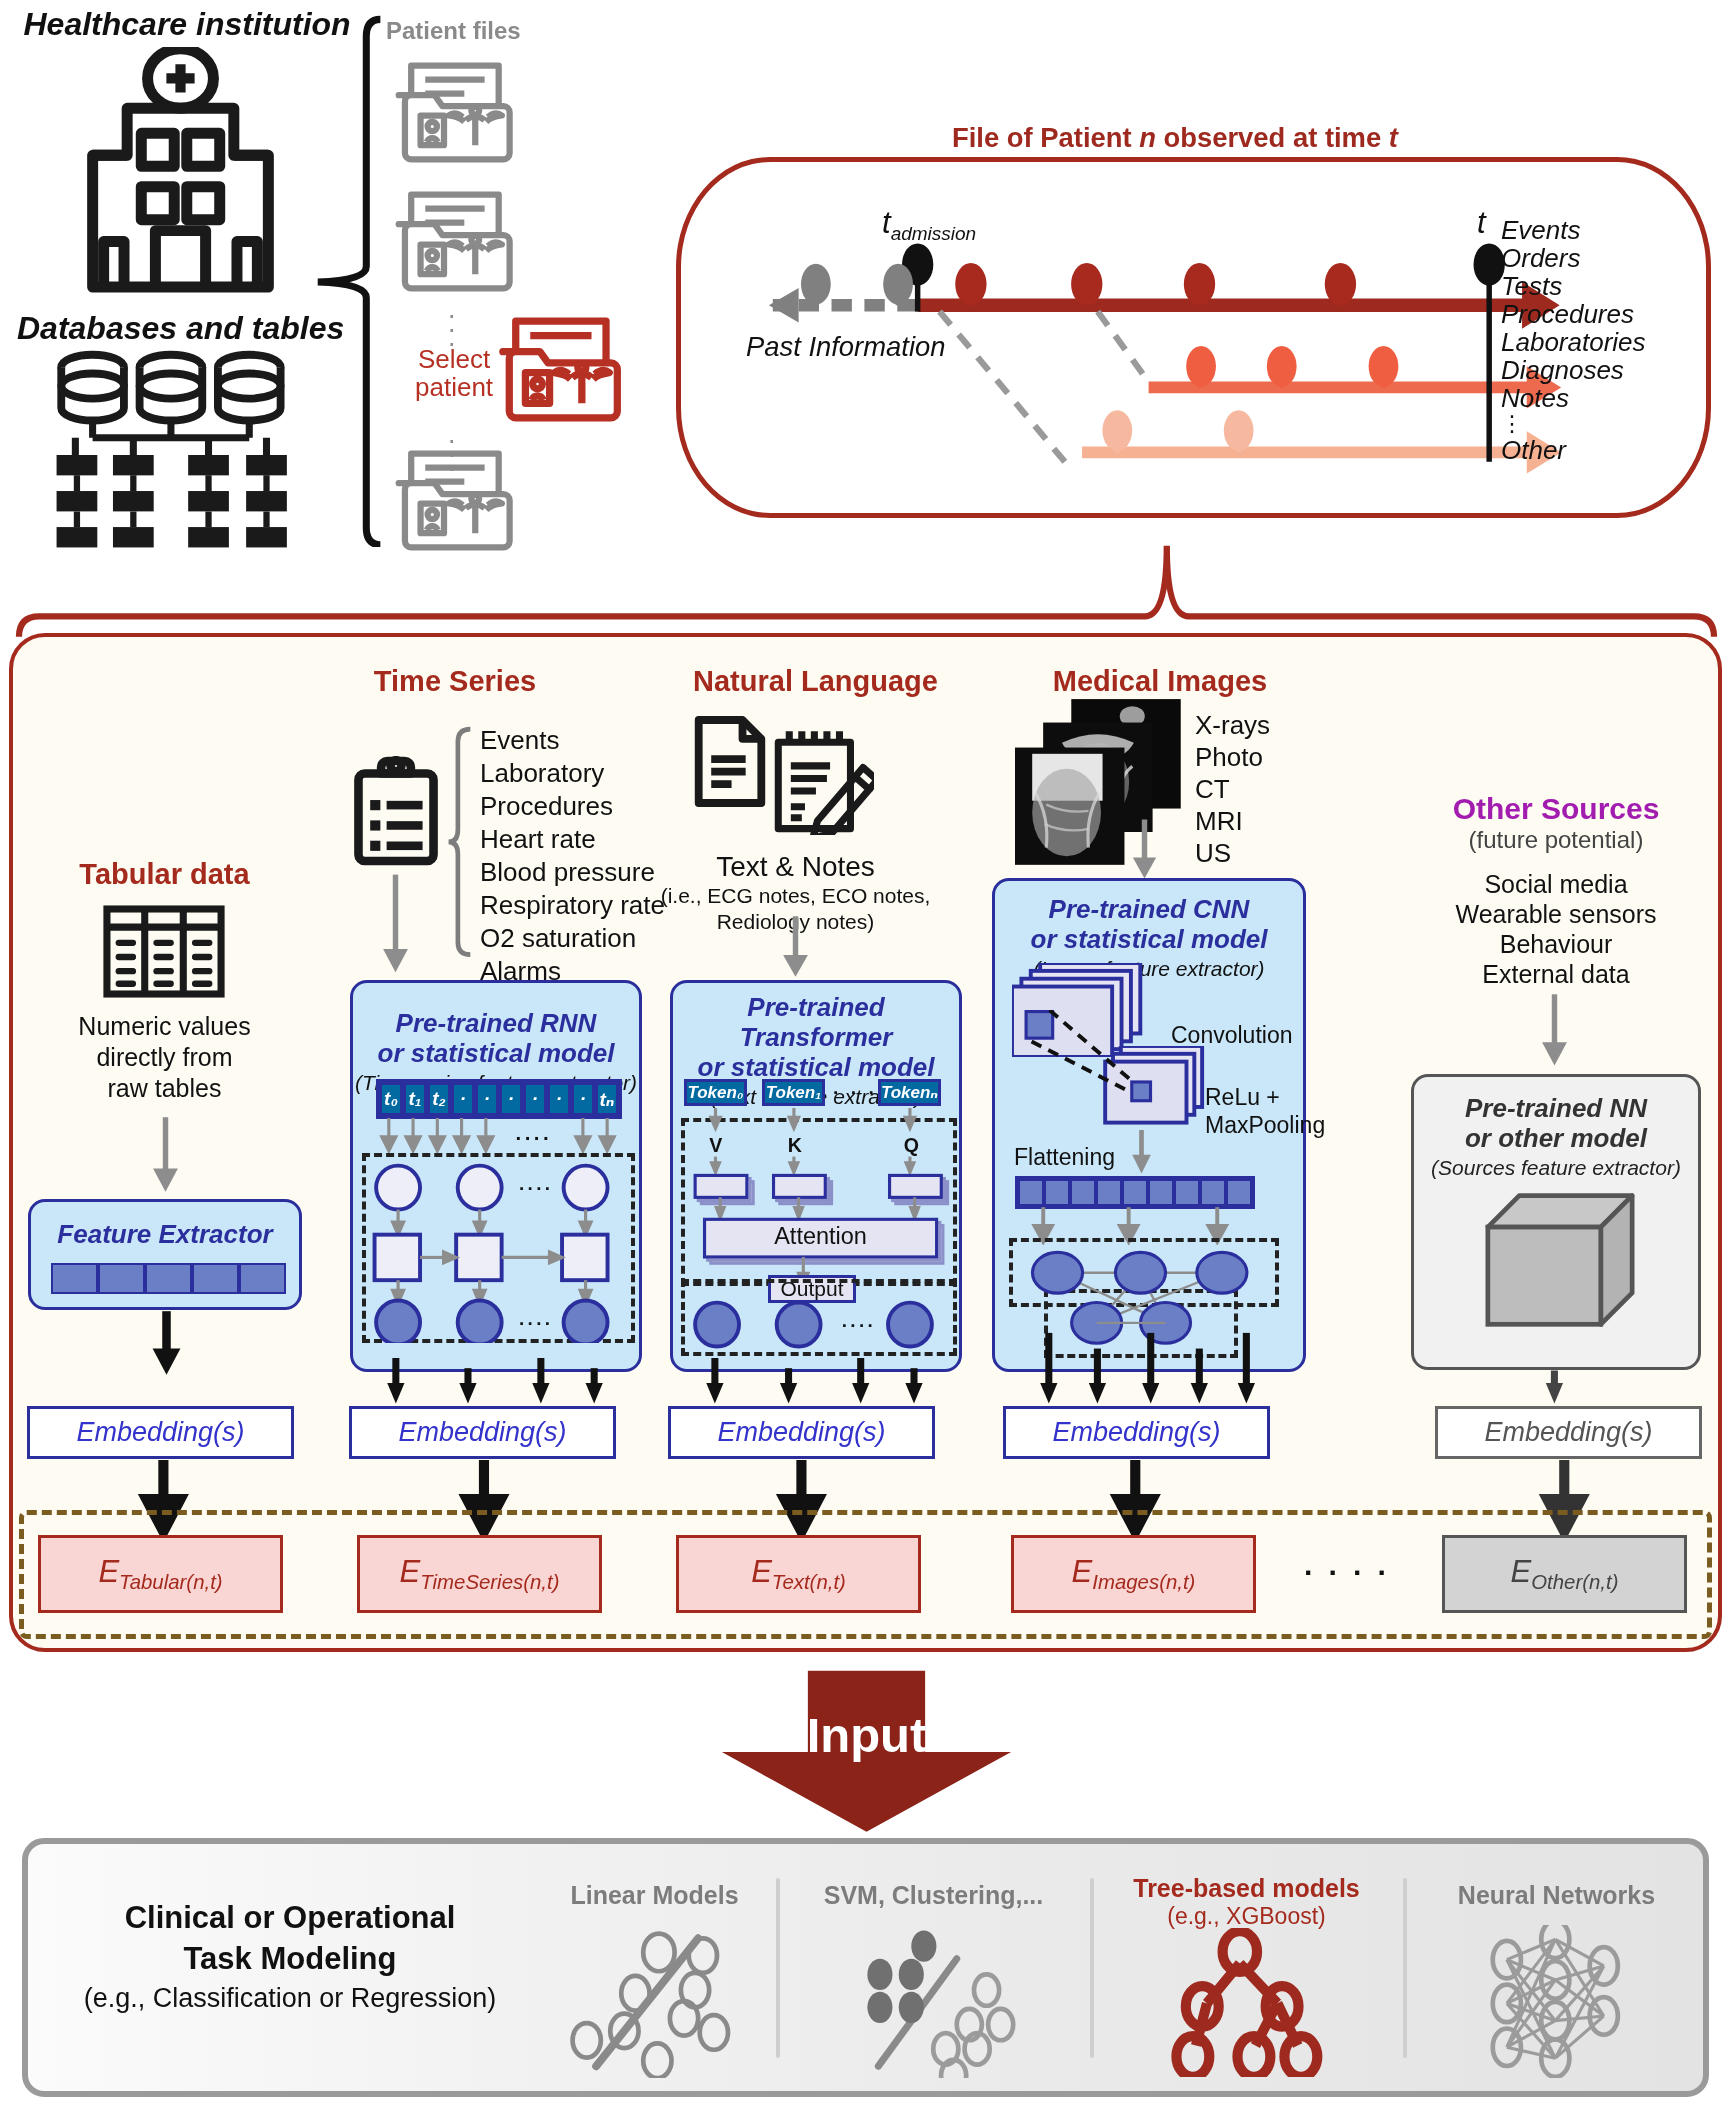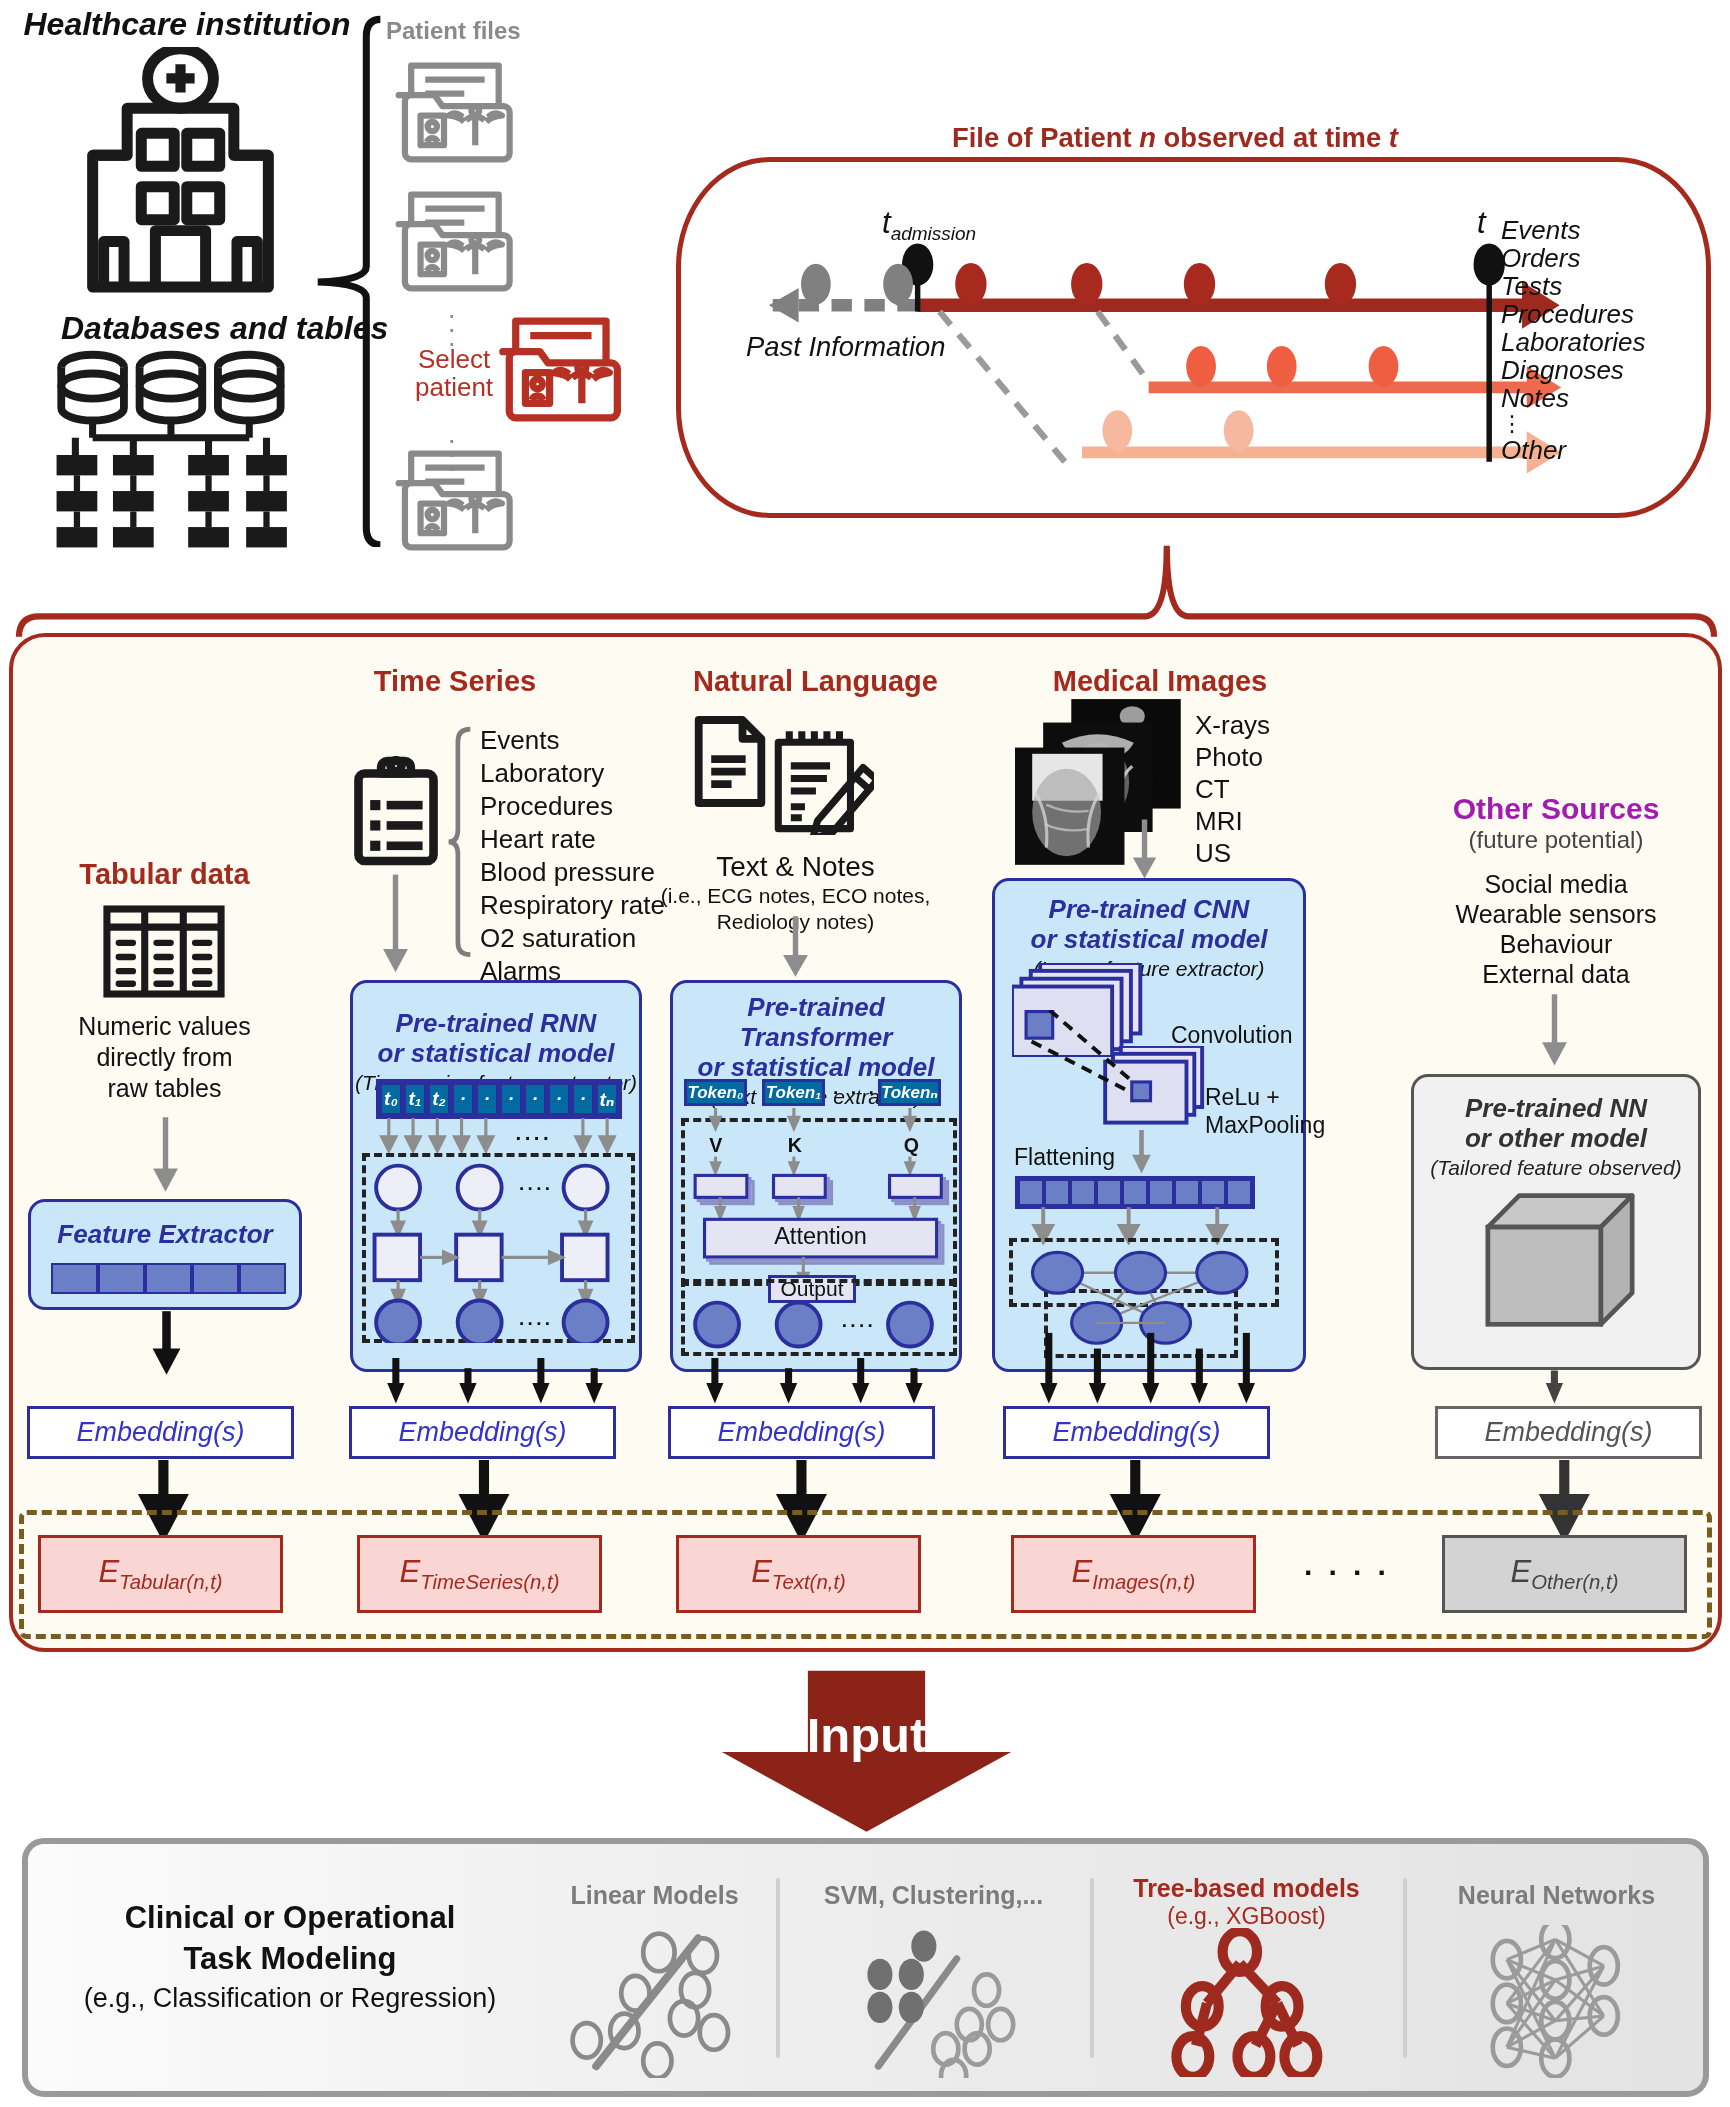--- a/index.html
+++ b/index.html
@@ -6,21 +6,21 @@
   body{width:1730px;height:2108px;position:relative;overflow:hidden;
        font-family:"Liberation Sans","DejaVu Sans",sans-serif;color:#111;}
   .abs{position:absolute;}
   .ital{font-style:italic;}
 
   
   :root{}
 
   
   #hc-title{left:23.5px;top:6.3px;font-size:32px;font-style:italic;font-weight:600;}
-  #db-title{left:17px;top:310px;font-size:32px;font-style:italic;font-weight:600;margin-left:44px;}
+  #db-title{left:17px;top:310px;font-size:32px;font-style:italic;font-weight:600;}
 
   
   #pf-title{left:386px;top:17px;font-size:24px;font-weight:bold;color:#8a8a8a;}
 
   
   #file-title{left:952px;top:122px;font-size:27.4px;font-weight:bold;color:#9e2a1f;}
   #tl-card{left:676px;top:157px;width:1035px;height:361px;border:5.5px solid #A52A1E;
            border-radius:94px/110px;box-sizing:border-box;}
   .tl-legend{font-size:26px;font-style:italic;line-height:28px;}
 
@@ -702,21 +702,21 @@
       <line x1="112" y1="108" x2="200" y2="108"></line>
     </g>
   </svg>
 </div>
 
 <div class="abs greybox" style="left:1411px;top:1074px;width:290px;height:296px;">
   <div class="t1" style="padding-top:15.7px;">
     <div>Pre-trained NN</div>
     <div>or other model</div>
   </div>
-  <div class="t2" style="padding-top:3.1px;">(Tailored feature observed)</div>
+  <div class="t2" style="padding-top:3.1px;">(Sources feature extractor)</div>
   <svg class="abs" style="left:69px;top:114px;" width="154" height="149" viewBox="0 0 196 190">
     <polygon points="6,46 46,6 190,6 150,46" fill="#C8C8C8" stroke="#555" stroke-width="6" stroke-linejoin="round"></polygon>
     <polygon points="150,46 190,6 190,130 150,170" fill="#B3B3B3" stroke="#555" stroke-width="6" stroke-linejoin="round"></polygon>
     <rect x="6" y="46" width="144" height="124" fill="#BDBDBD" stroke="#555" stroke-width="6"></rect>
   </svg>
 </div>
 
 <svg class="abs" style="left:0px;top:1325px;" width="1730" height="102" viewBox="0 0 2207 130">
 
   <g stroke="#111" stroke-width="9">

